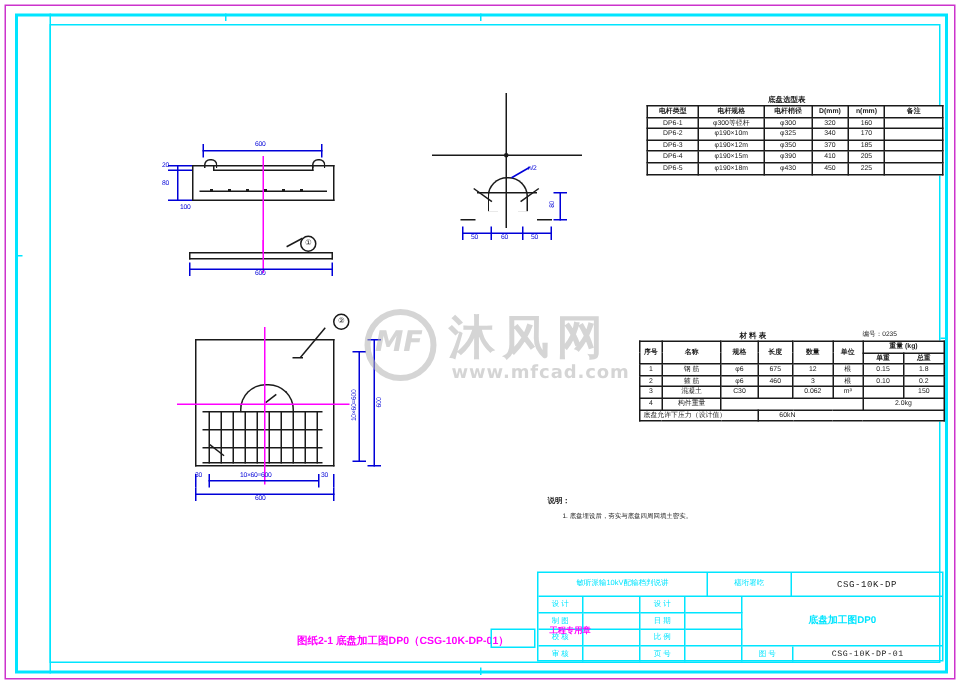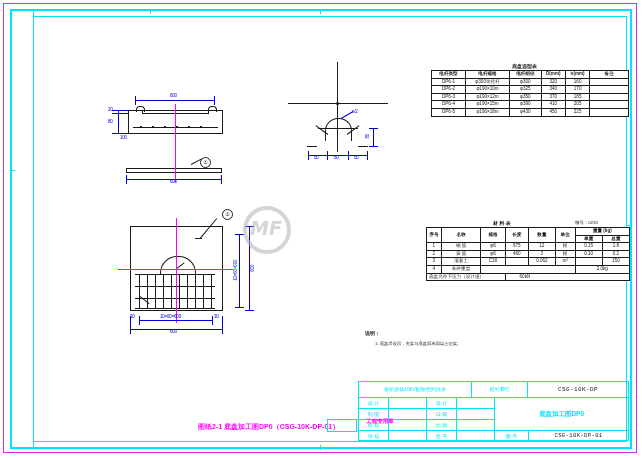--- a/index.html
+++ b/index.html
@@ -344,20 +344,22 @@
       </tr>
     </tbody>
   </table>
 
   <div class="notes-t" style="left:365px;top:330px;">说明：</div>
   <div class="notes-l" style="left:375px;top:341px;">1. 底盘埋设后，夯实与底盘四周回填土密实。</div>
 
   <div class="wm">
     <div class="wm-logo"></div>
     <div class="wm-mf">MF</div>
+    <div class="wm-txt">沐风网</div>
+    <div class="wm-url">www.mfcad.com</div>
   </div>
 
   <div class="tb">
 
     <div class="cell" style="left:0;top:0;width:113px;height:16px;">敏听派输10kV配输档判说讲</div>
     <div class="cell" style="left:113px;top:0;width:56px;height:16px;">椹垳署吃</div>
     <div class="cell black nb-r" style="left:169px;top:0;width:100px;height:16px;">CSG-10K-DP</div>
 
     <div class="cell" style="left:0;top:16px;width:30px;height:11px;">设 计</div>
     <div class="cell" style="left:30px;top:16px;width:38px;height:11px;"></div>

